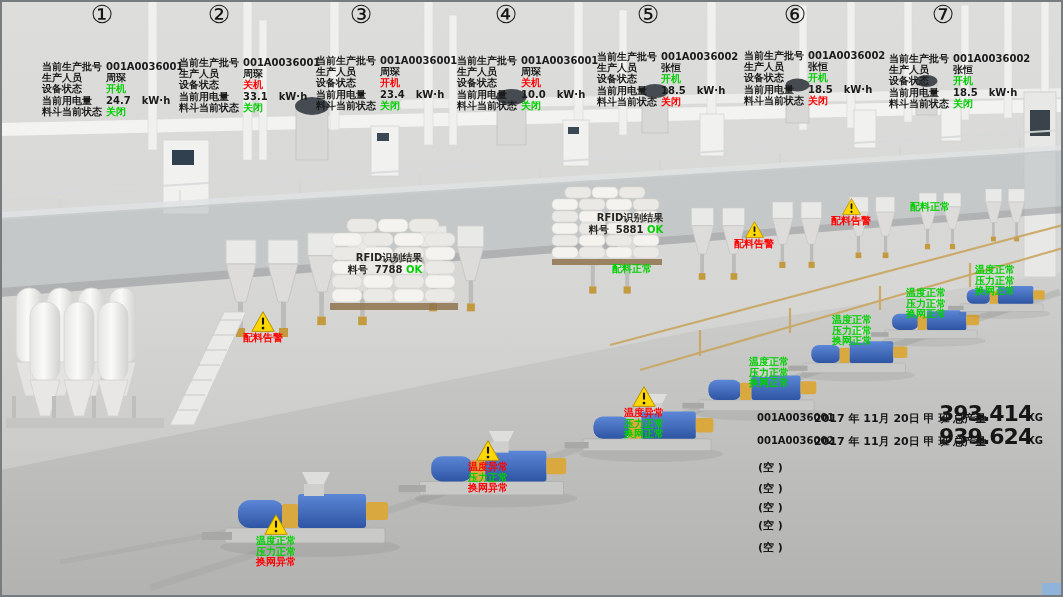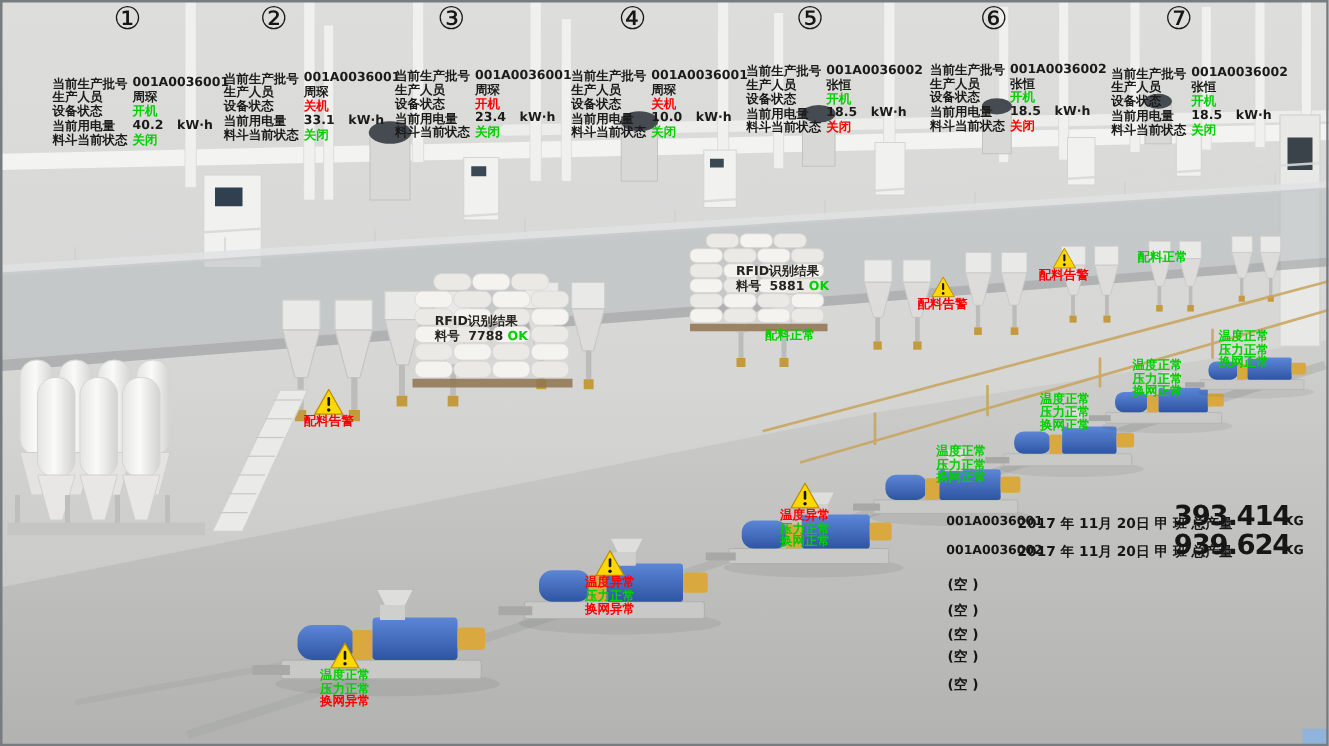--- a/index.html
+++ b/index.html
@@ -22,21 +22,21 @@
   .punit{margin-left:11px;}
   .panel:nth-of-type(1){left:42px;top:61px}
   .panel:nth-of-type(2){left:179px;top:57px}
   .panel:nth-of-type(3){left:316px;top:55px}
   .panel:nth-of-type(4){left:457px;top:55px}
   .panel:nth-of-type(5){left:597px;top:51px}
   .panel:nth-of-type(6){left:744px;top:50px}
   .panel:nth-of-type(7){left:889px;top:53px}
 
   
-  .warning,.status,.rfid{position:absolute;transform:translateX(-50%);text-align:left;
+  .warning,.status,.rfid{position:absolute;transform:translateX(-50%);text-align:right;
       font-size:10px;font-weight:bold;line-height:10.6px;white-space:nowrap;}
   .warn-icon{width:24px;height:21px;display:block;margin:0 auto 1px;}
   .warning:nth-of-type(1){left:263px;top:311px}
   .warning:nth-of-type(2){left:754px;top:221px}
   .warning:nth-of-type(3){left:851px;top:198px}
   .warning:nth-of-type(4){left:488px;top:440px}
   .warning:nth-of-type(5){left:276px;top:514px}
   .warning:nth-of-type(6){left:644px;top:386px}
   .warning:nth-of-type(2) .warn-icon,.warning:nth-of-type(3) .warn-icon{width:19px;height:17px}
   .status:nth-of-type(1){left:632px;top:264px}
@@ -482,21 +482,21 @@
         <div class="prow">
           <span class="plabel">生产人员</span>
           <span class="pval">周琛</span>
         </div>
         <div class="prow">
           <span class="plabel">设备状态</span>
           <span class="pval" style="color: rgb(0, 207, 0);">开机</span>
         </div>
         <div class="prow">
           <span class="plabel">当前用电量</span>
-          <span class="pval">40.2</span>
+          <span class="pval">24.7</span>
           <span class="punit">kW·h</span>
         </div>
         <div class="prow">
           <span class="plabel">料斗当前状态</span>
           <span class="pval" style="color: rgb(0, 207, 0);">关闭</span>
         </div>
       </div>
 
       <div class="panel">
         <div class="prow">

